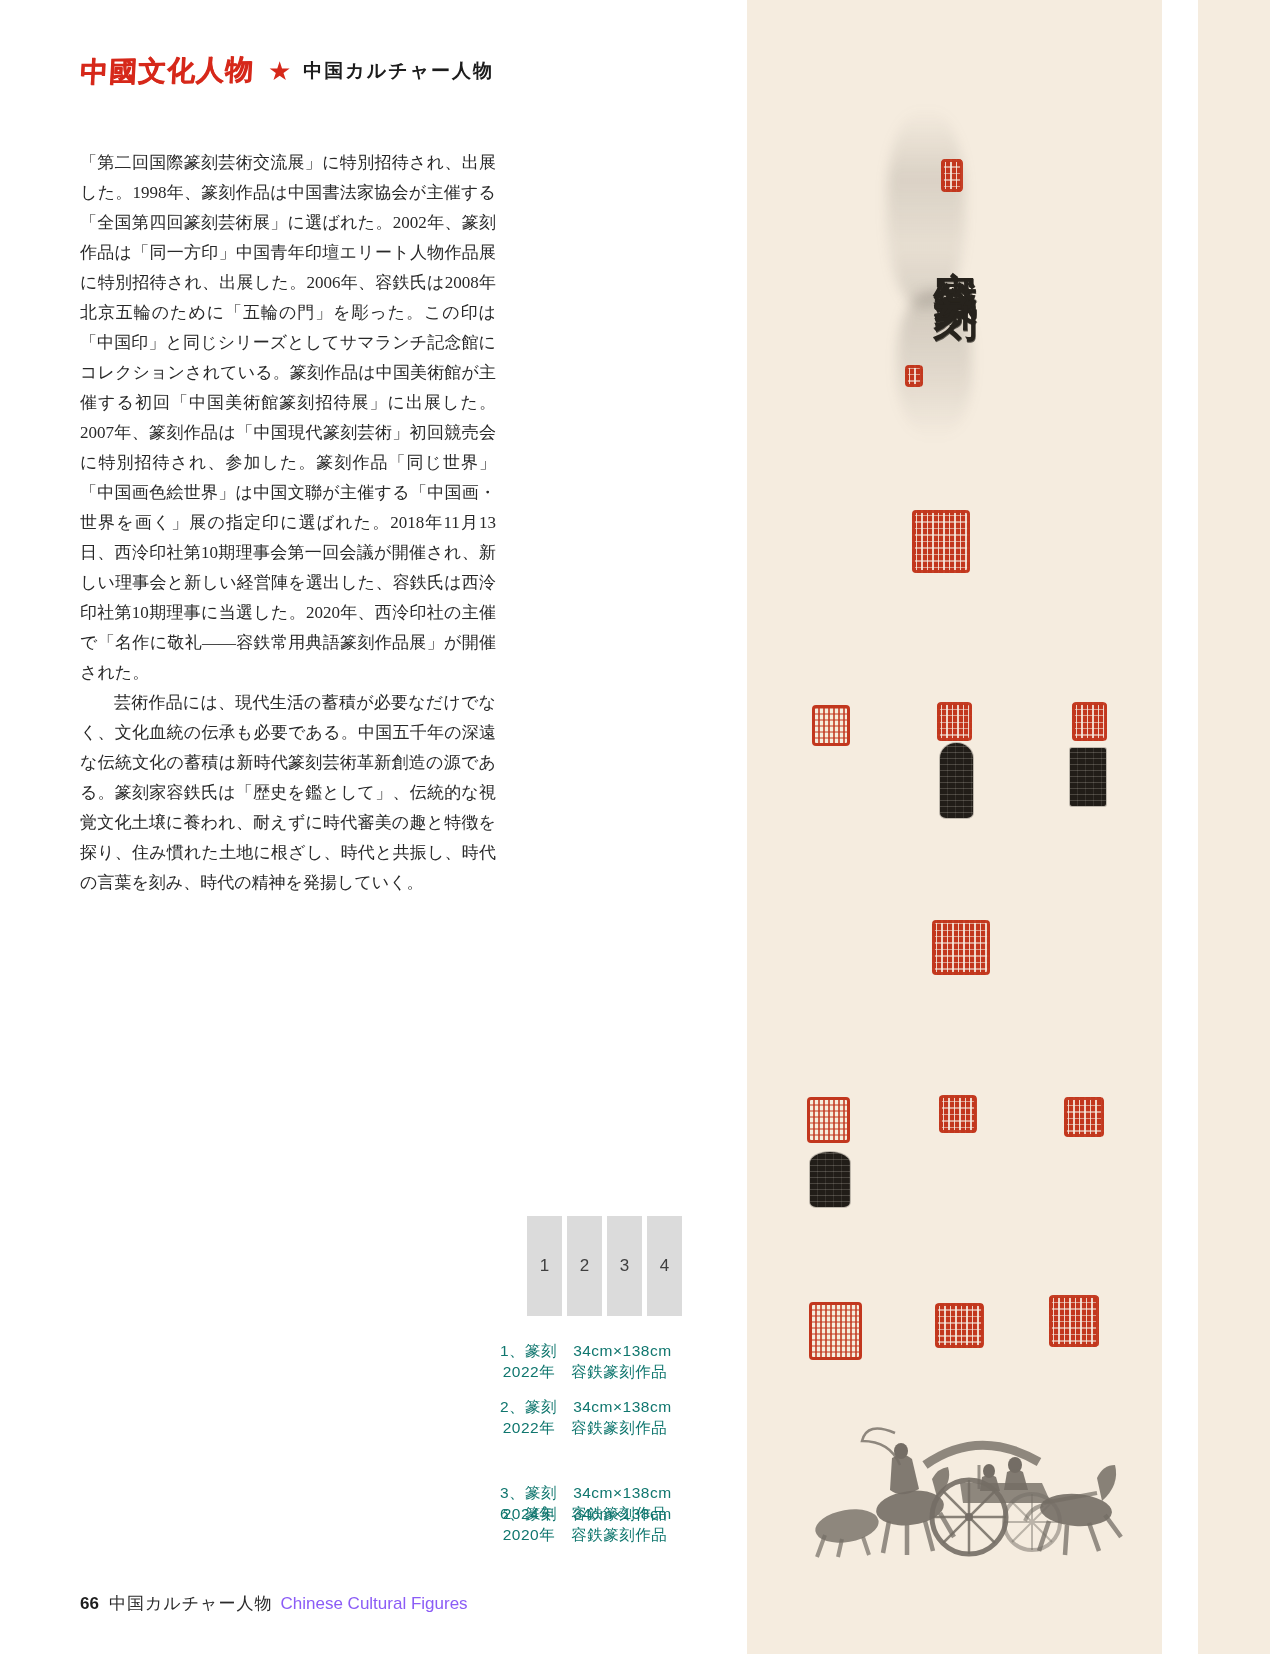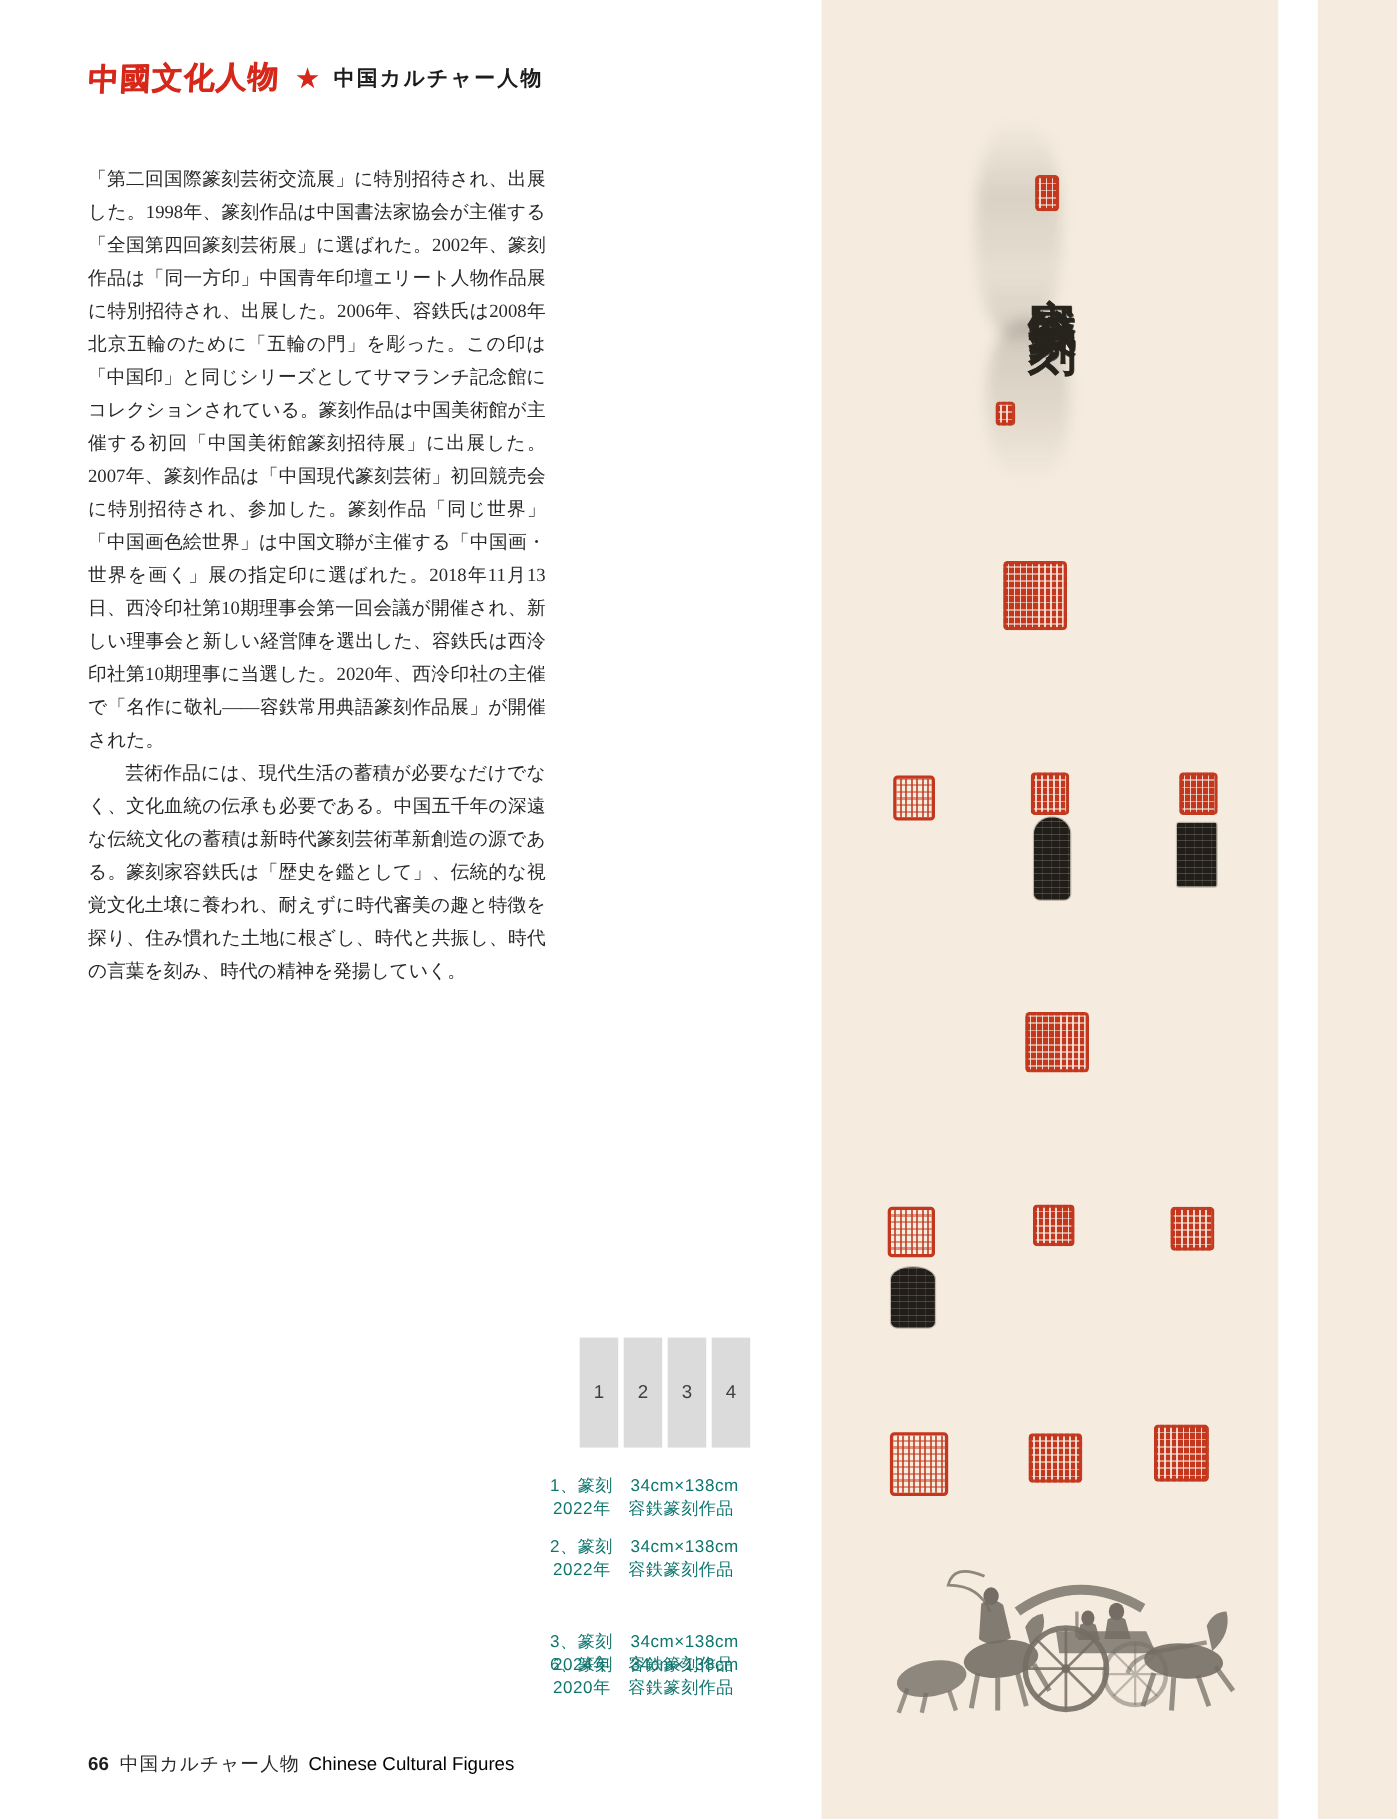--- a/index.html
+++ b/index.html
@@ -40,21 +40,21 @@
 
   
   .caption-block { position:absolute; left:500px; width:170px; color:#0f766e;text-align:center; }
   .caption-line { font-size:15.5px; line-height:21px; letter-spacing:0.5px; white-space:nowrap; }
   .cap-gap { display:inline-block; width:16px; }
 
   
   .footer { position:absolute; left:80px; top:1592px; display:flex; align-items:baseline; font-size:17px; }
   .footer .pagenum { font-weight:700; color:#1d1d1d; margin-right:10px; }
   .footer .ftitle { color:#2a2a2a; margin-right:8px; letter-spacing:1px; }
-  .footer .fsub { color:#000000;text-align:center; }
+  .footer .fsub { color:#8b5cf6;text-align:center; }
 
   
   .panel { position:absolute; left:747px; top:0; width:415px; height:1654px; background:#f5ecdf; }
   .page-strip { position:absolute; left:1198px; top:0; width:72px; height:1654px; background:#f5ecdf; }
 
   .ink-smear { position:absolute; filter:blur(6px); border-radius:45%; }
   .smear-a {
     left:140px; top:108px; width:78px; height:200px;
     background:linear-gradient(180deg, rgba(112,106,96,0) 0%, rgba(112,106,96,.20) 35%, rgba(112,106,96,.10) 70%, rgba(112,106,96,.22) 100%);
   }

